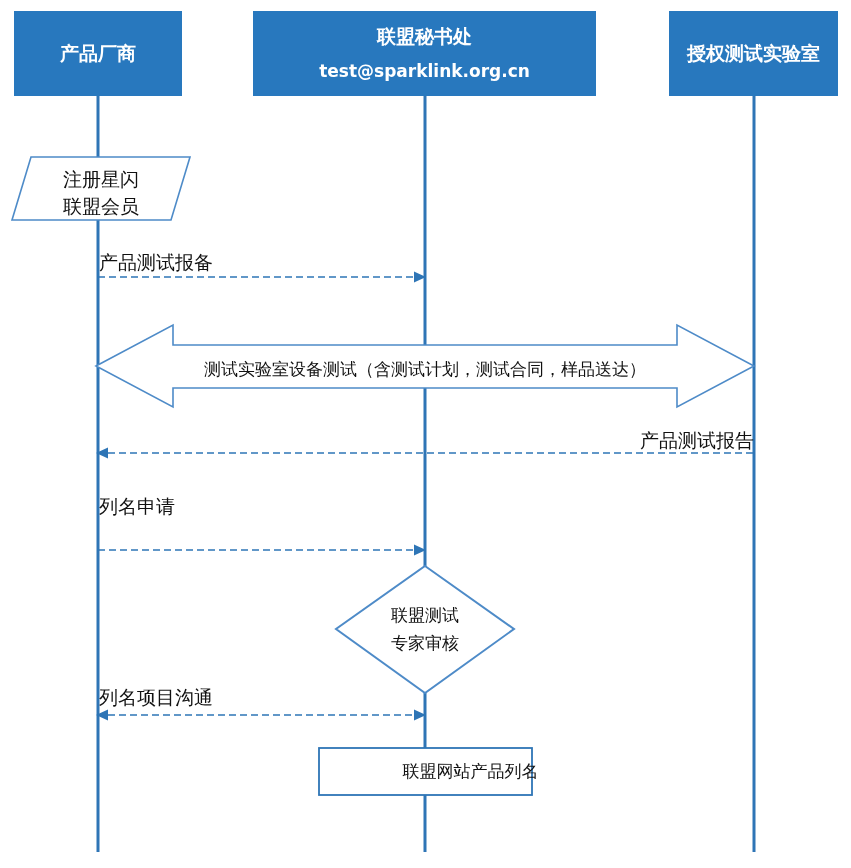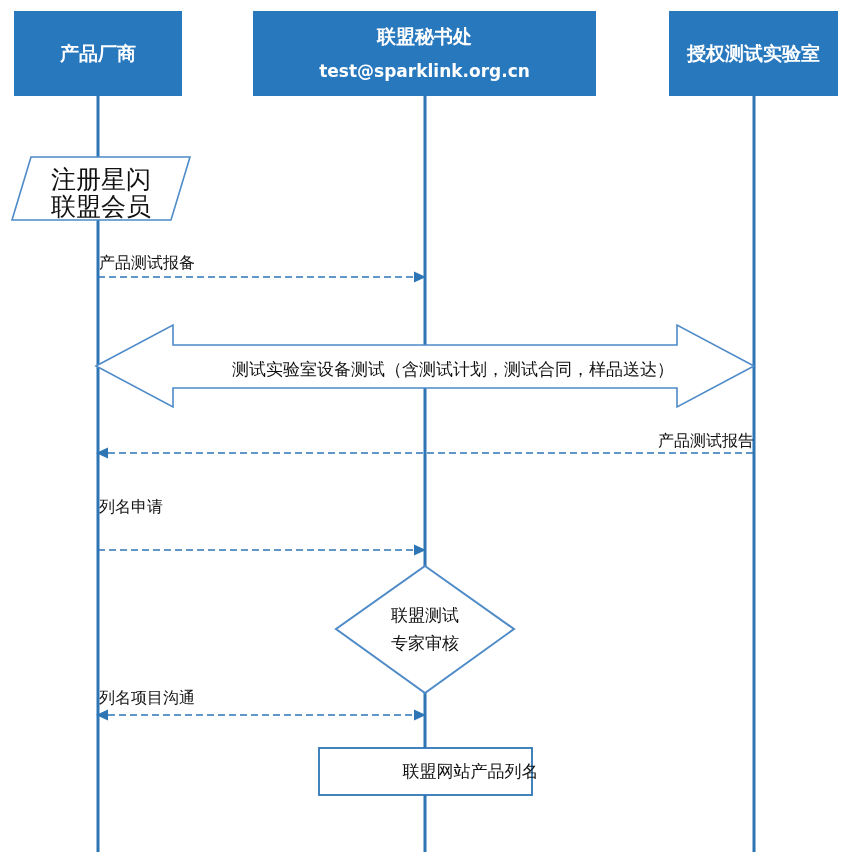--- a/index.html
+++ b/index.html
@@ -7,21 +7,21 @@
     position:relative;width:851px;height:868px;background:#fff;overflow:hidden;
     font-family:"DejaVu Sans","Liberation Sans",sans-serif;color:#111;
   }
   #shape-layer{position:absolute;left:0;top:0;}
   .hdr{
     position:absolute;background:#2878BE;color:#fff;
     display:flex;flex-direction:column;align-items:center;justify-content:center;
     text-align:center;font-weight:600;font-size:19px;line-height:1.25;gap:12px;
   }
   .hdr .email{font-size:17px;font-weight:600;}
-  .lbl{position:absolute;font-size:16px;color:#111;white-space:nowrap;line-height:25px;}
+  .lbl{position:absolute;font-size:19px;color:#111;white-space:nowrap;line-height:25px;}
   .lbl.small{font-size:17px;}
   .center{text-align:center;}
   .right{text-align:right;}
   .twoline{line-height:27px;white-space:nowrap;}
   .shape-text{
     position:absolute;display:flex;flex-direction:column;align-items:center;justify-content:center;
     text-align:center;color:#111;
   }
 </style>
 </head>
@@ -63,28 +63,28 @@
 
   <div class="hdr" style="left:253px;top:11px;width:343px;height:85px;">
     <span>联盟秘书处</span>
     <span class="email">test@sparklink.org.cn</span>
   </div>
 
   <div class="hdr" style="left:669px;top:11px;width:169px;height:85px;text-align:right;">
     <span>授权测试实验室</span>
   </div>
 
-  <div class="shape-text twoline" style="left:21px;top:166px;width:160px;height:54px;font-size:25px;">
+  <div class="shape-text twoline" style="left:21px;top:166px;width:160px;height:54px;font-size:19px;">
     <span>注册星闪</span>
     <span>联盟会员</span>
   </div>
 
   <div class="lbl" style="left:99px;top:250px;">产品测试报备</div>
 
-  <div class="lbl small center" style="left:96px;top:357px;width:658px;margin-left:28px;">测试实验室设备测试（含测试计划，测试合同，样品送达）</div>
+  <div class="lbl small center" style="left:96px;top:357px;width:658px;">测试实验室设备测试（含测试计划，测试合同，样品送达）</div>
 
   <div class="lbl right" style="left:454px;top:428px;width:300px;">产品测试报告</div>
 
   <div class="lbl" style="left:99px;top:494px;">列名申请</div>
 
   <div class="shape-text" style="left:345px;top:600px;width:160px;height:58px;font-size:17px;line-height:28px;">
     <span>联盟测试</span>
     <span>专家审核</span>
   </div>
 

